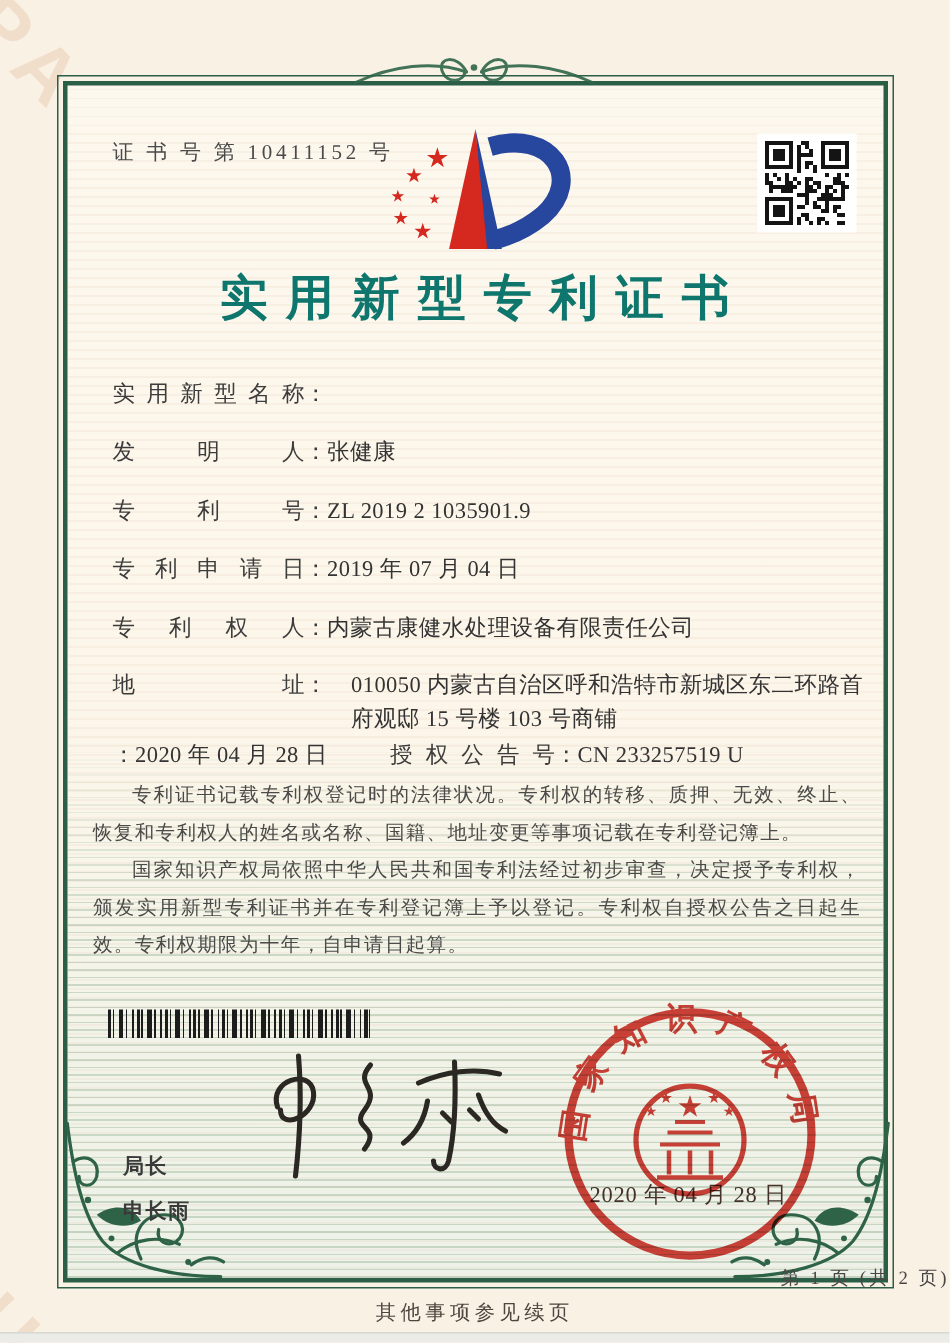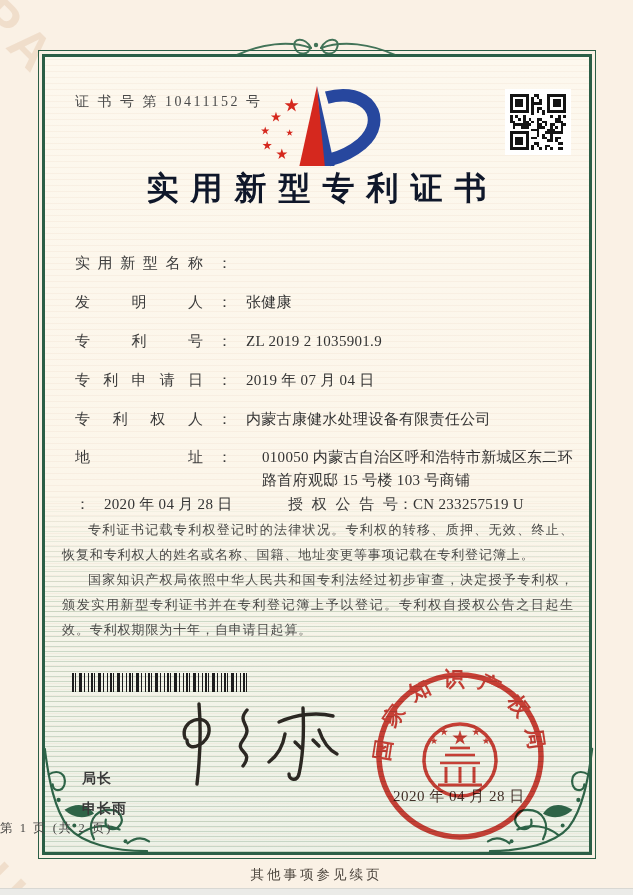--- a/index.html
+++ b/index.html
@@ -24,27 +24,27 @@
          background:repeating-linear-gradient(0deg,rgba(122,160,128,0.33) 0 1px,transparent 1px 5px);
          -webkit-mask-image:linear-gradient(to top,#000 65%,transparent);
          mask-image:linear-gradient(to top,#000 65%,transparent);}
   .ornament{position:absolute;width:118px;height:118px;}
   .orn-left{left:35px;top:741px;}
   .orn-right{right:31px;top:741px;transform:scaleX(-1);}
   .orn-top{position:absolute;left:231px;top:31px;width:170px;height:32px;}
   
   .cert-no{position:absolute;left:75px;top:93px;font-size:14px;letter-spacing:2.5px;color:#4a4a4a;}
   .logo{position:absolute;left:233px;top:82px;width:166px;height:90px;}
-  .title{position:absolute;left:0;top:167px;width:100%;text-align:center;
-         font-size:32px;font-weight:bold;letter-spacing:12px;color:#0f172a;text-indent:12px;}
+  .title{position:absolute;left:0;top:177px;width:100%;text-align:center;
+         font-size:32px;font-weight:bold;letter-spacing:12px;color:#0f766e;text-indent:12px;}
   .qr{position:absolute;left:505px;top:89px;width:66px;height:66px;background:#fff;
       display:flex;align-items:center;justify-content:center;}
   
   .fields{position:absolute;left:75px;top:251px;width:512px;font-size:15px;}
-  .frow{display:flex;line-height:24px;margin-bottom:15px;gap:14px;}
+  .frow{display:flex;line-height:24px;margin-bottom:15px;}
   .flabel{display:inline-block;width:128px;flex:0 0 128px;text-align:justify;
           text-align-last:justify;color:#3c3c3c;}
   .fcolon{flex:0 0 14px;}
   .fval{letter-spacing:0.3px;color:#333;}
   .addr-row{line-height:23px;margin-bottom:0;}
   .addr-val{max-width:352px;margin-left:16px;}
   .g2{display:flex;margin-left:12px;}
   .flabel2{display:inline-block;width:110px;flex:0 0 110px;text-align:justify;
            text-align-last:justify;color:#3c3c3c;}
   
@@ -59,21 +59,21 @@
   
   .signer{position:absolute;left:82px;top:764px;font-size:14px;font-weight:600;
           line-height:30px;color:#3a3a3a;letter-spacing:1px;}
   .autograph{position:absolute;left:163px;top:698px;width:180px;height:100px;}
   
   .seal{position:absolute;left:372px;top:668px;width:176px;height:176px;
         mix-blend-mode:multiply;opacity:0.93;}
   .seal-date{position:absolute;left:393px;top:787px;font-size:15px;letter-spacing:0.5px;
         color:#44322a;}
   
-  .page-num{position:absolute;left:0;top:820px;width:100%;text-align:left;
+  .page-num{position:absolute;left:0;top:844px;width:100%;text-align:right;
         font-size:12.5px;letter-spacing:2px;color:#474745;}
   .cont-note{position:absolute;left:0;top:866px;width:100%;text-align:center;
         font-size:13.5px;letter-spacing:3px;color:#4d463e;}
   .page-edge{position:absolute;left:0;right:0;bottom:0;height:6px;
         background:#ebebe8;border-top:1px solid #d8d8d3;}
 </style>
 </head>
 <body>
 
 <div class="page">

